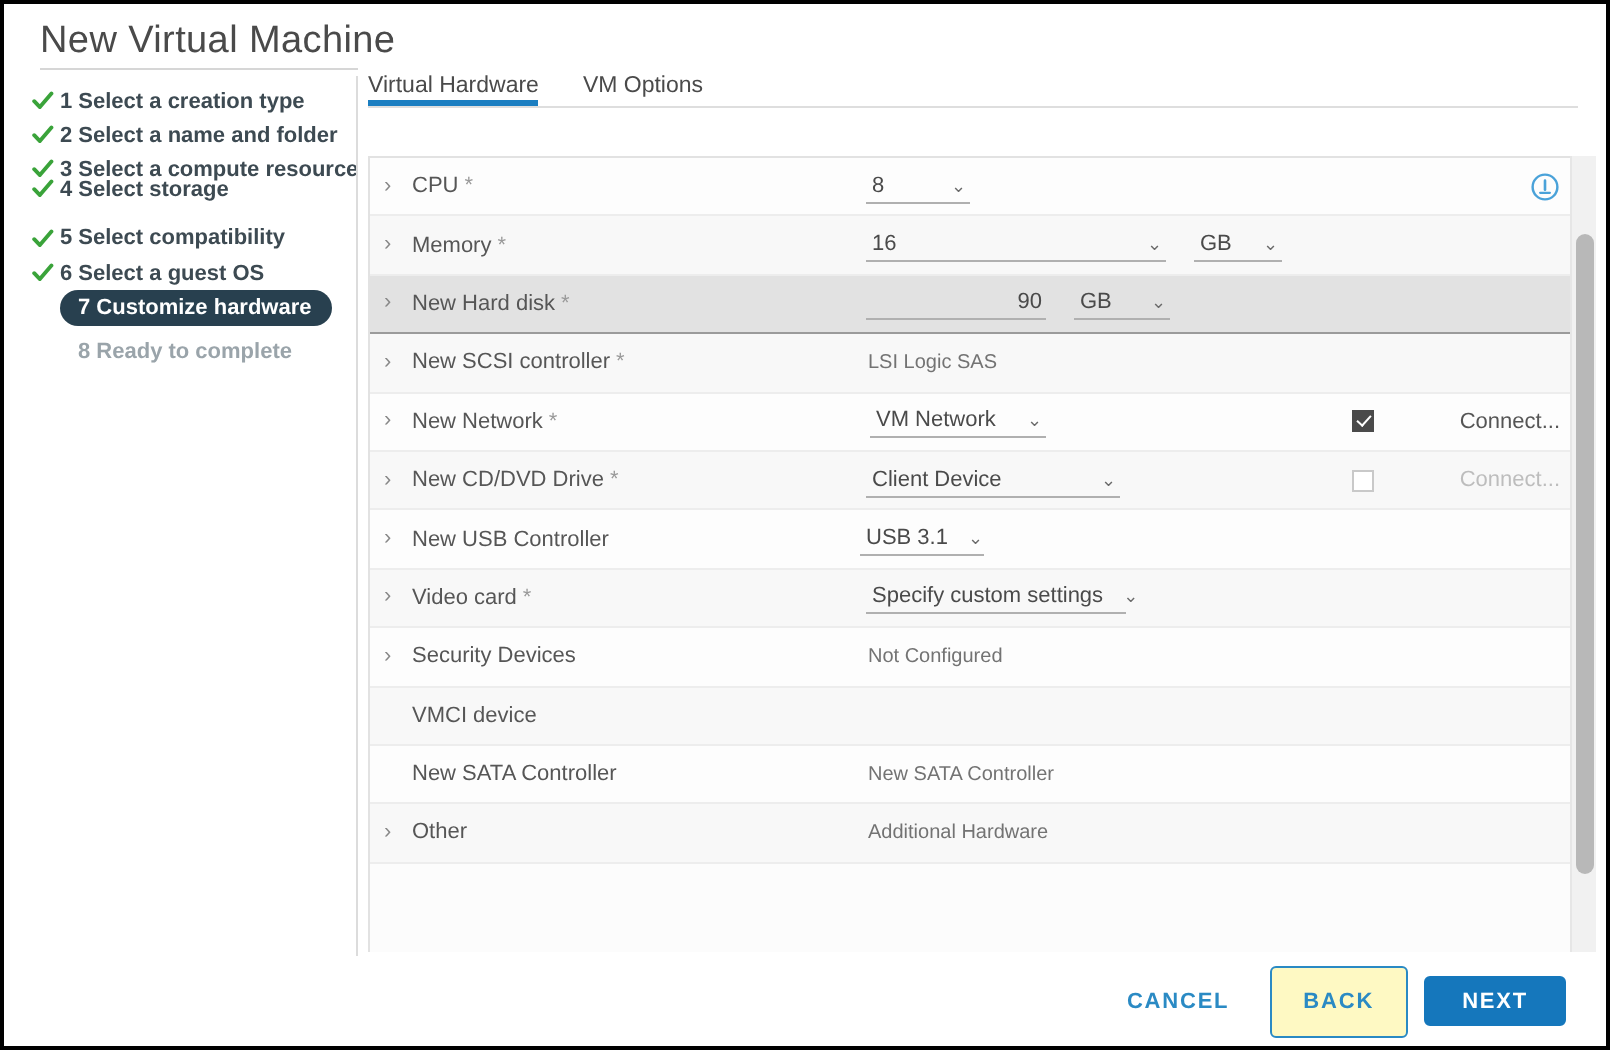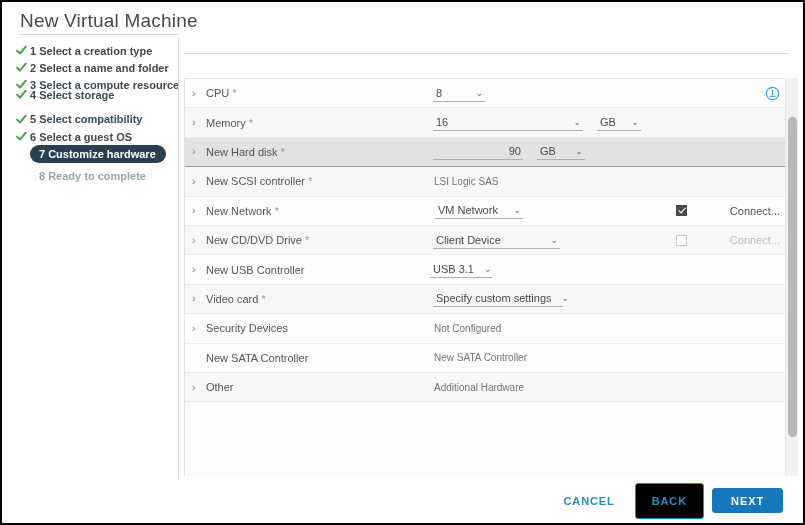--- a/index.html
+++ b/index.html
@@ -325,21 +325,21 @@
     border-radius: 3px;
   }
   #btn-cancel {
     color: #2a8ac4;
     background: transparent;
     border: none;
     padding: 0 14px;
   }
   #btn-back {
     color: #2a8ac4;
-    background: #000000;
+    background: #fef9c3;
     border: 1px solid #2a8ac4;
     padding: 17px 16px;
     margin-left: 6px;
   }
   #btn-next {
     color: #ffffff;
     background: #1577bc;
     border: 1px solid #1577bc;
     padding: 0 18px;
     margin-left: 8px;
@@ -406,20 +406,24 @@
         <span class="step-label">7 Customize hardware</span>
       </div>
       <div class="step-row pending" style="position: absolute; top: 129.2px;">
         <span class="step-label">8 Ready to complete</span>
       </div>
     </div>
   <div id="sidebar-divider"></div>
 
   <div id="content-panel">
 
+    <div id="tabs">
+        <div class="tab active" id="tab-virtual-hardware">Virtual Hardware</div>
+        <div class="tab" id="tab-vm-options">VM Options</div>
+      </div>
     <div id="tabs-rule"></div>
 
     <div id="add-new-device">
       <span>ADD NEW DEVICE</span><span class="caret">⌄</span>
     </div>
 
     <div id="device-table">
         <div class="device-row">
           <div class="row-label">
             <span class="expander">›</span>
@@ -542,20 +546,29 @@
         </div>
         <div class="device-row">
           <div class="row-label">
             <span class="expander">›</span>
             <span class="row-label-text">Security Devices</span>
           </div>
           <div class="row-value" style="padding-left: 3px;">
             <span class="value-text">Not Configured</span>
           </div>
         </div>
+        <div class="device-row alt">
+          <div class="row-label">
+            <span class="expander-spacer"></span>
+            <span class="row-label-text">VMCI device</span>
+          </div>
+          <div class="row-value" style="padding-left: 3px;">
+            <span class="value-text"></span>
+          </div>
+        </div>
         <div class="device-row">
           <div class="row-label">
             <span class="expander-spacer"></span>
             <span class="row-label-text">New SATA Controller</span>
           </div>
           <div class="row-value" style="padding-left: 3px;">
             <span class="value-text">New SATA Controller</span>
           </div>
         </div>
         <div class="device-row alt">

